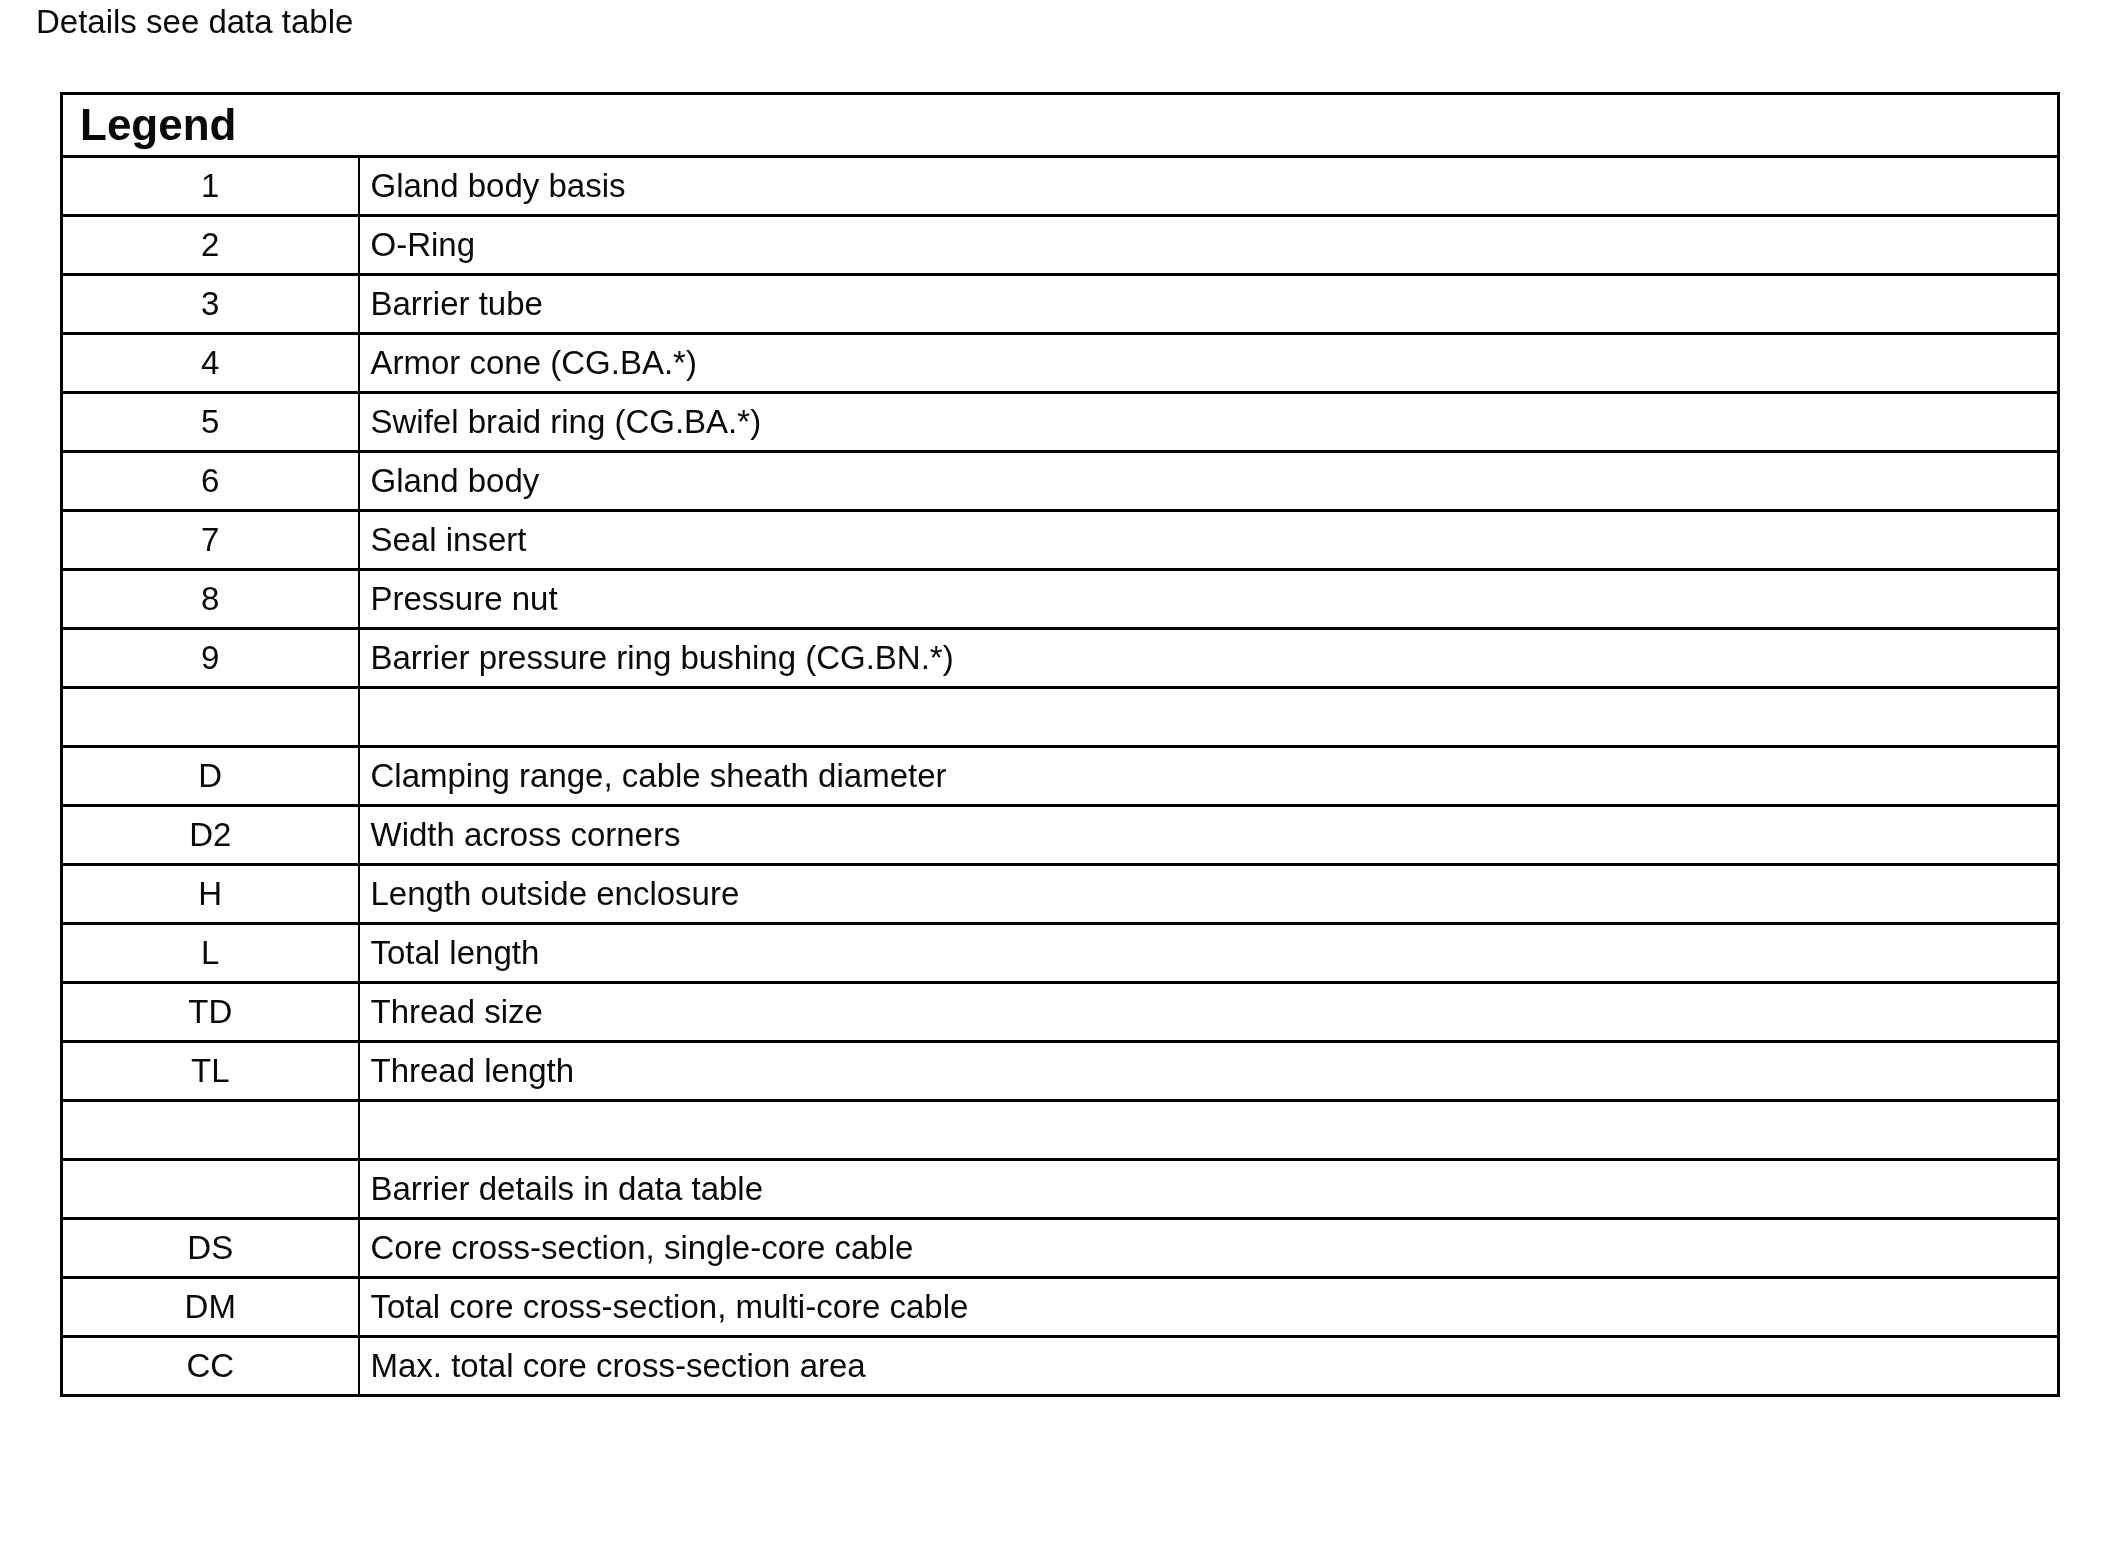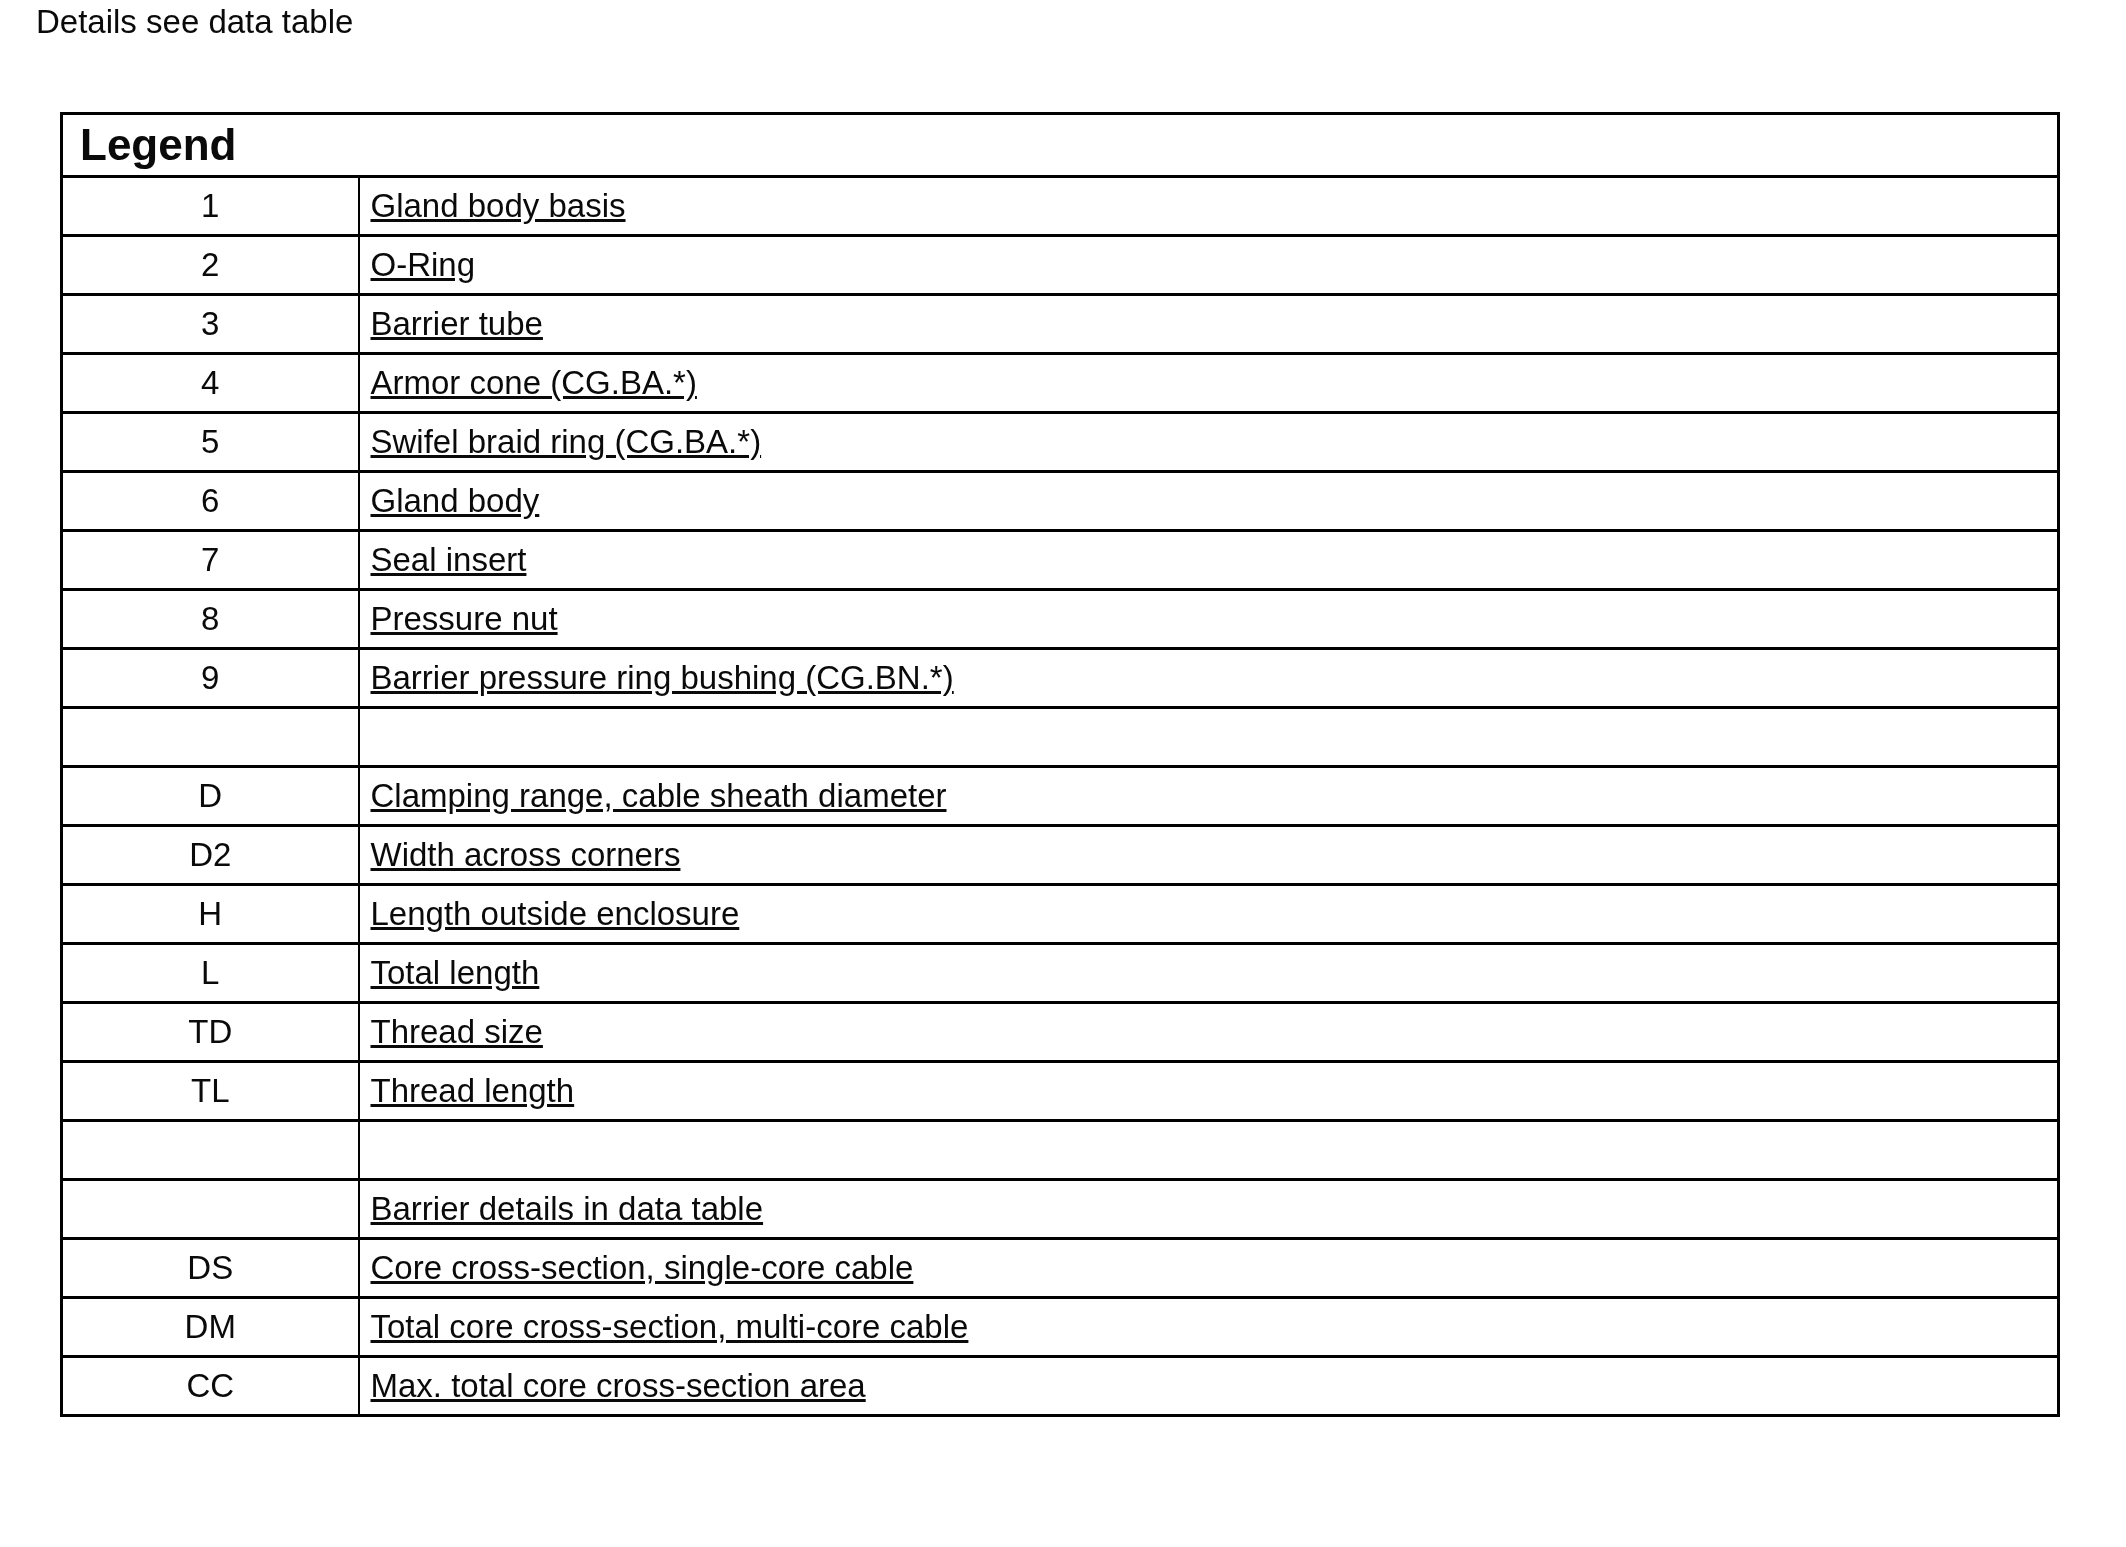--- a/index.html
+++ b/index.html
@@ -25,21 +25,20 @@
     white-space: nowrap;
   }
   table.legend {
     position: absolute;
     left: 60px;
     top: 92px;
     width: 1997px;
     border-collapse: collapse;
     table-layout: fixed;
     background: #ffffff;
-    margin-top: 20px;
   }
   table.legend col.c-code  { width: 297px; }
   table.legend col.c-label { width: 1700px; }
   table.legend th.title-cell {
     border: 3px solid #000000;
     border-bottom-width: 2px;
     height: 60px;
     text-align: left;
     vertical-align: middle;
     font-size: 44px;
@@ -61,21 +60,20 @@
   table.legend td.code {
     border-left: 3px solid #000000;
     border-right: 2px solid #000000;
     text-align: center;
   }
   table.legend td.label {
     border-left: 2px solid #000000;
     border-right: 3px solid #000000;
     text-align: left;
     padding-left: 11px;
-    text-decoration: underline;
   }
 </style>
 </head>
 <body>
 
 <div class="note">Details see data table</div>
 
 <table class="legend">
   <colgroup>
     <col class="c-code">

